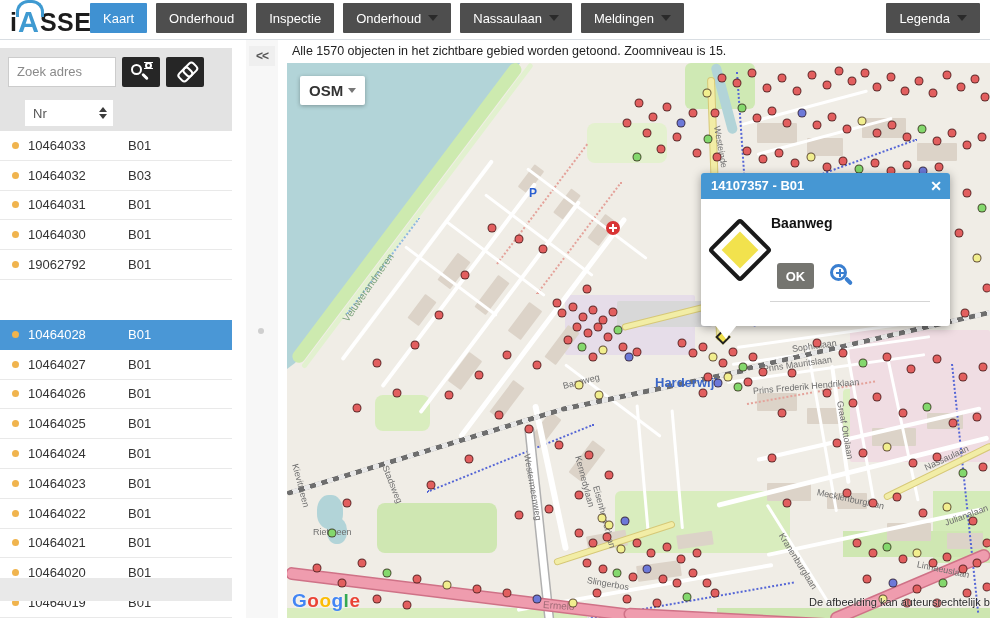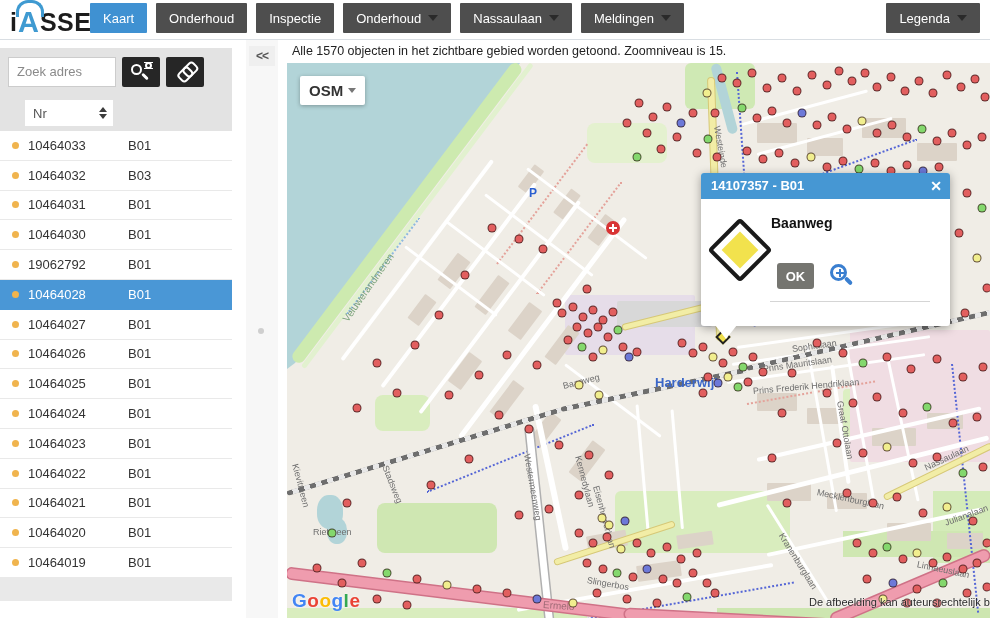--- a/index.html
+++ b/index.html
@@ -39,21 +39,21 @@
   #col-nr { left:25px; width:88px; }
   #col-naam { left:128px; width:104px; }
   .sort-arrows { display:flex; flex-direction:column; gap:2px; align-items:center; }
   .sort-arrows .up { width:0; height:0; border-left:4px solid transparent; border-right:4px solid transparent; border-bottom:5px solid #3c3c3c; }
   .sort-arrows .dn { width:0; height:0; border-left:4px solid transparent; border-right:4px solid transparent; border-top:5px solid #3c3c3c; }
   #rows { position:absolute; left:0; top:91px; width:232px; }
   .row { position:relative; width:232px; height:29.8px; display:flex; align-items:center; border-bottom:1px solid #e9e9e9; background:#fff; font-size:13px; color:#333; cursor:pointer; }
   .row .dot { position:absolute; left:12px; width:7px; height:7px; border-radius:50%; background:#f0b44e; }
   .row .nr { position:absolute; left:28px; }
   .row .nm { position:absolute; left:128px; }
-  .row.selected { background:#4a97d6; color:#fff; border-bottom-color:#4a97d6; }
+  .row.selected { background:#4a97d6; color:#fff; border-bottom-color:#4a97d6;margin-top:40px; }
   #sidebar-footer { position:absolute; left:0; top:538px; width:232px; height:23px; background:#e9e9e9; }
 
   
   #resizer { position:absolute; left:246px; top:40px; width:32px; height:578px; background:#f7f7f7; }
   #collapse-btn { position:absolute; left:3px; top:6px; width:26px; height:20px; background:#efefef; color:#555; font-size:12px; font-weight:bold; letter-spacing:-1px; text-align:center; line-height:20px; cursor:pointer; }
   #resizer-handle { position:absolute; left:12px; top:288px; width:6px; height:6px; border-radius:50%; background:#cfcfcf; cursor:pointer; }
 
   
   #map-col { position:absolute; left:287px; top:40px; width:703px; height:578px; }
   #status-line { position:absolute; left:5px; top:4px; font-size:12.5px; color:#222; white-space:nowrap; }

